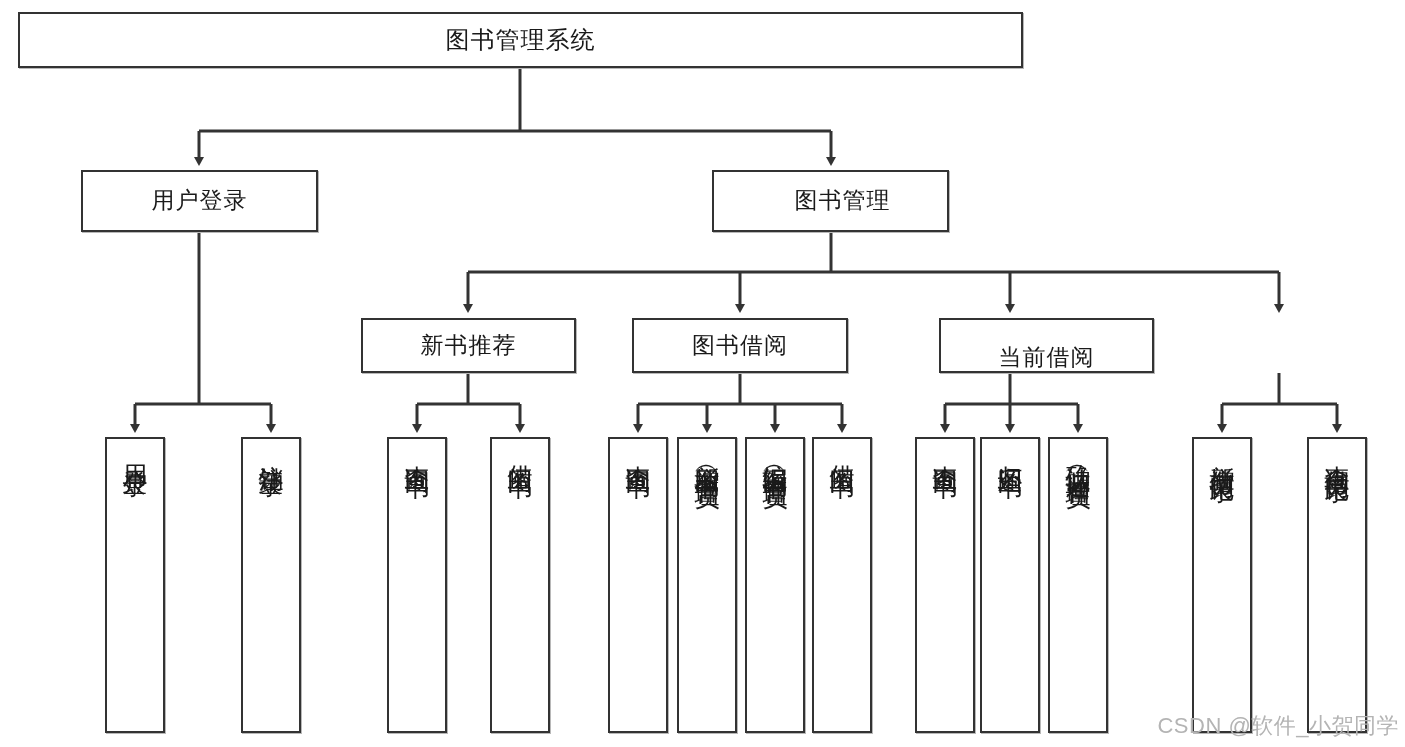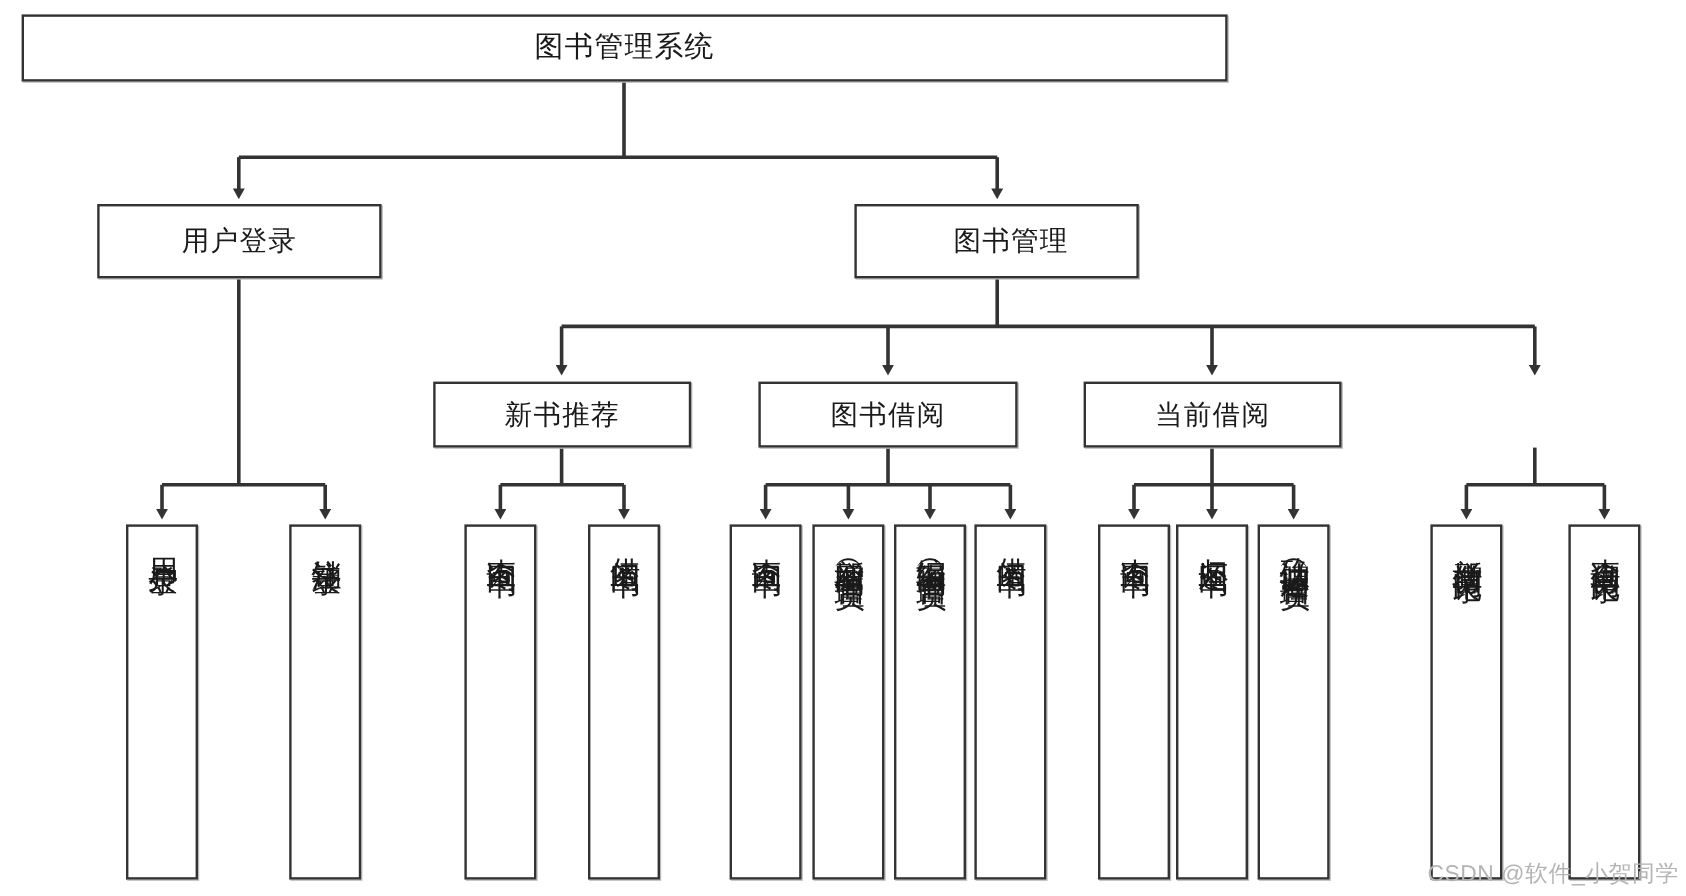--- a/index.html
+++ b/index.html
@@ -63,21 +63,21 @@
     font-size: 25px;
     line-height: 1;
     letter-spacing: 3px;
     white-space: normal;
     max-height: 100%;
   }
   #watermark {
     position: absolute;
     right: 6px;
     bottom: 6px;
-    font-size: 19px;
+    font-size: 22px;
     color: #b4b4b4;
     letter-spacing: 0.5px;
     user-select: none;
   }
 </style>
 </head>
 <body>
 
 <div id="canvas">
 
@@ -141,21 +141,21 @@
   <div class="node horiz" style="left:712px; top:170px; width:237px; height:62px;padding-left:24px;">
     <span class="lbl">图书管理</span>
   </div>
 
   <div class="node horiz" style="left:361px; top:318px; width:215px; height:55px;">
     <span class="lbl">新书推荐</span>
   </div>
   <div class="node horiz" style="left:632px; top:318px; width:216px; height:55px;">
     <span class="lbl">图书借阅</span>
   </div>
-  <div class="node horiz" style="left:903px; top:318px; width:215px; height:55px;">
+  <div class="node horiz" style="left:939px; top:318px; width:215px; height:55px;align-items:flex-end;">
     <span class="lbl">当前借阅</span>
   </div>
 
   <div class="node vert" style="left:105px; top:437px; width:60px; height:296px;">
     <span class="lbl">用户登录</span>
   </div>
   <div class="node vert" style="left:241px; top:437px; width:60px; height:296px;">
     <span class="lbl">注销登录</span>
   </div>
 

